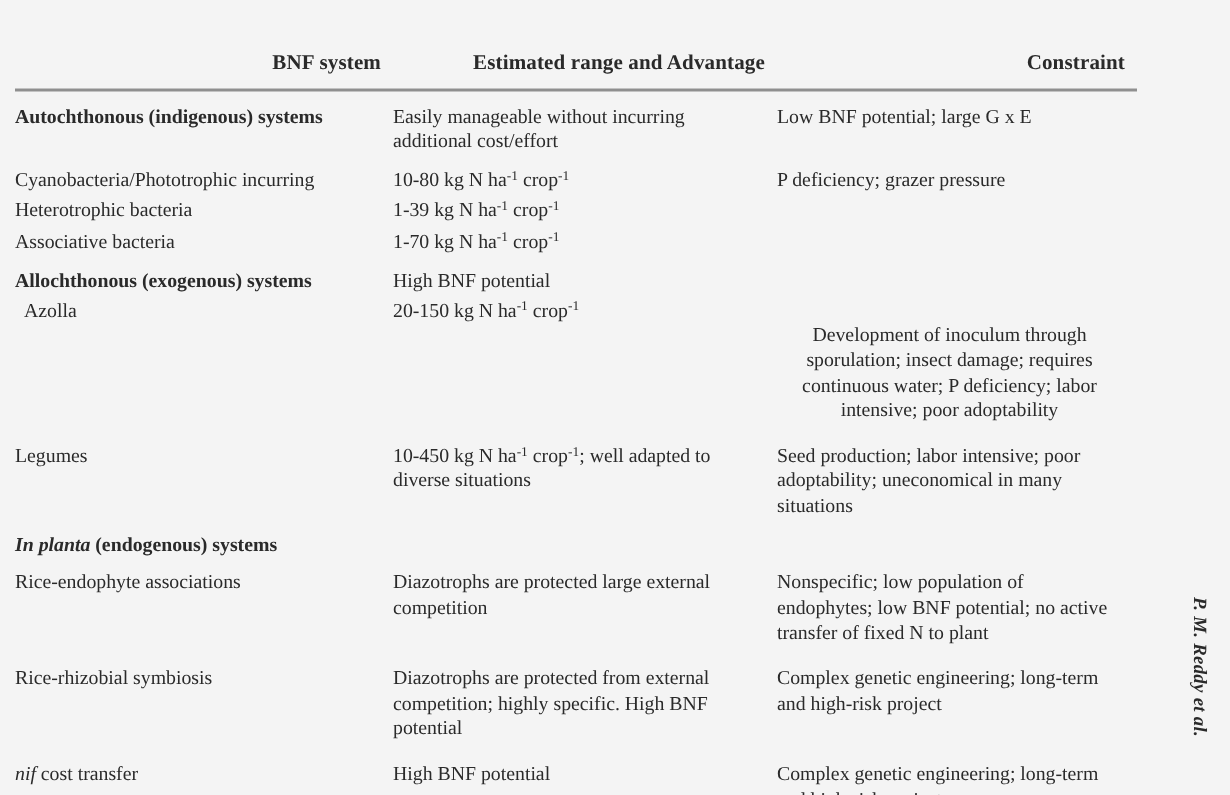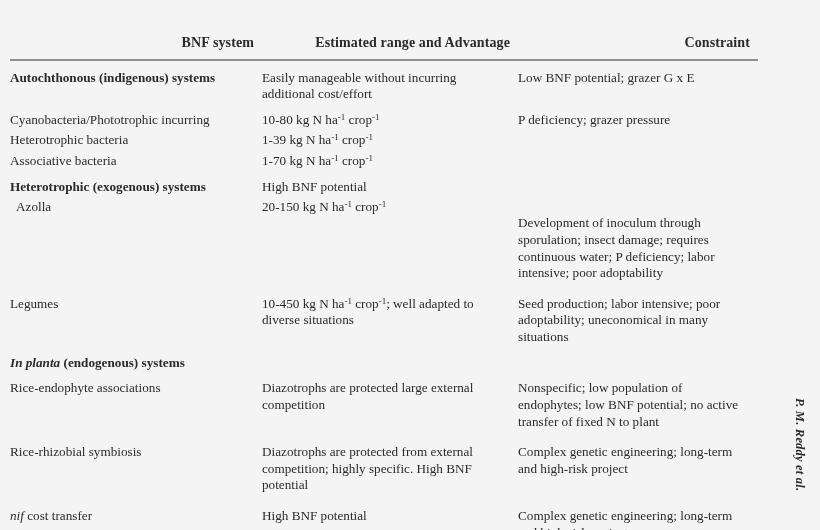--- a/index.html
+++ b/index.html
@@ -127,21 +127,21 @@
     </thead>
     <tbody>
 
       <tr class="spacer-row">
           <td colspan="3"></td>
         </tr>
 
       <tr class="group-row">
         <td class="col-system">Autochthonous (indigenous) systems</td>
         <td class="col-desc">Easily manageable without incurring additional cost/effort</td>
-        <td class="col-constraint">Low BNF potential; grazer G x E</td>
+        <td class="col-constraint">Low BNF potential; large G x E</td>
       </tr>
 
       <tr class="spacer-row">
           <td colspan="3"></td>
         </tr>
 
       <tr>
         <td class="col-system">Cyanobacteria/Phototrophic incurring</td>
         <td class="col-desc"><span>10-80 kg N ha</span><sup>-1</sup><span> crop</span><sup>-1</sup><span></span></td>
         <td class="col-constraint">P deficiency; grazer pressure</td>
@@ -165,33 +165,33 @@
         <td class="col-system">Associative bacteria</td>
         <td class="col-desc"><span>1-70 kg N ha</span><sup>-1</sup><span> crop</span><sup>-1</sup><span></span></td>
         <td class="col-constraint"></td>
       </tr>
 
       <tr class="spacer-row">
           <td colspan="3"></td>
         </tr>
 
       <tr class="group-row">
-        <td class="col-system">Heterotrophic (exogenous) systems</td>
+        <td class="col-system">Allochthonous (exogenous) systems</td>
         <td class="col-desc">High BNF potential</td>
         <td class="col-constraint"></td>
       </tr>
 
       <tr class="spacer-sm">
           <td colspan="3"></td>
         </tr>
 
       <tr>
         <td class="col-system indent">Azolla</td>
         <td class="col-desc"><span>20-150 kg N ha</span><sup>-1</sup><span> crop</span><sup>-1</sup><span></span></td>
-        <td class="col-constraint constraint-offset" style="padding-top:16px;">Development of inoculum through sporulation; insect damage; requires continuous water; P deficiency; labor intensive; poor adoptability</td>
+        <td class="col-constraint constraint-offset" style="padding-top:16px;text-align:center;">Development of inoculum through sporulation; insect damage; requires continuous water; P deficiency; labor intensive; poor adoptability</td>
       </tr>
 
       <tr class="spacer-lg">
           <td colspan="3"></td>
         </tr>
 
       <tr>
         <td class="col-system">Legumes</td>
         <td class="col-desc"><span>10-450 kg N ha</span><sup>-1</sup><span> crop</span><sup>-1</sup><span>; well adapted to diverse situations</span></td>
         <td class="col-constraint">Seed production; labor intensive; poor adoptability; uneconomical in many situations</td>

